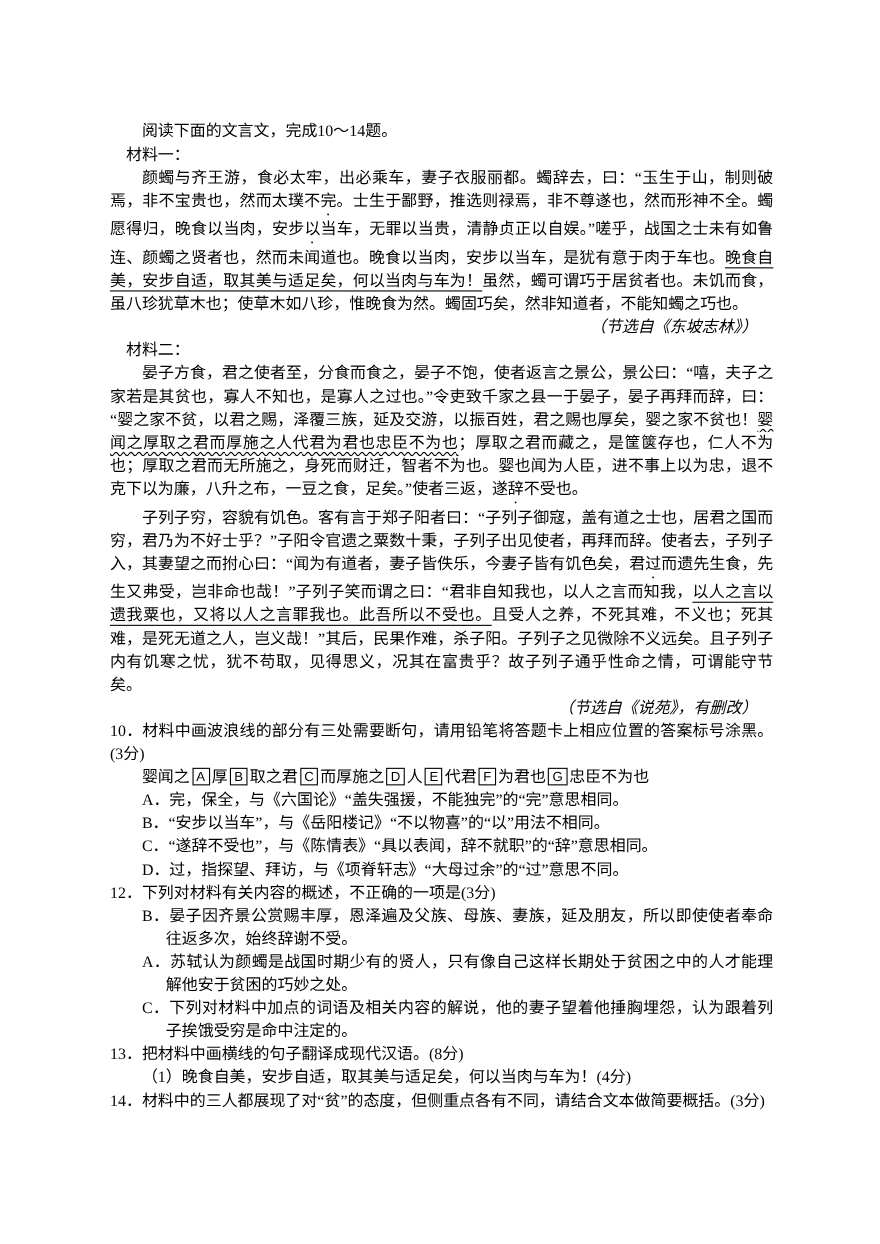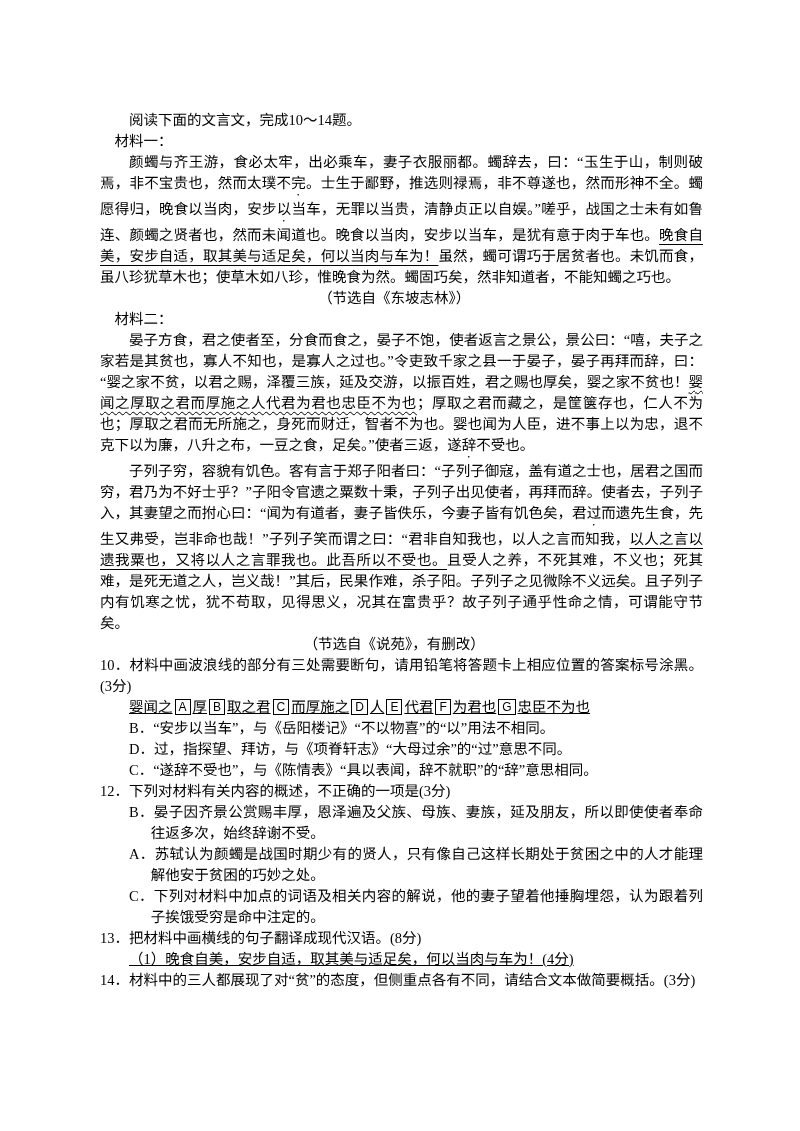--- a/index.html
+++ b/index.html
@@ -13,24 +13,24 @@
     font-family: "Liberation Serif", "DejaVu Serif", serif;
     font-size: 14.5px;
     line-height: 21px;
     text-align: justify;
     overflow: hidden;
     margin-top: 16px;
   }
   p { margin: 0; padding: 0; }
   .indent { text-indent: 2em; }
   .label { font-weight: normal; text-indent: 1em; }
-  .attribution { text-align: center; padding-right: 1em; }
+  .attribution { text-align: right; padding-right: 1em; font-style: italic; }
   .question { text-indent: 0; }
   .option { margin-left: 2em; padding-left: 1.5em; text-indent: -1.5em; }
-  .sub { text-indent: 2em; text-decoration: underline; }
+  .sub { text-indent: 2em; }
   .seg-u {
     text-decoration: underline;
     text-decoration-thickness: 1px;
     text-underline-offset: 4px;
     text-decoration-skip-ink: none;
   }
   .seg-w {
     text-decoration: underline wavy;
     text-decoration-thickness: 1px;
     text-underline-offset: 3px;
@@ -62,23 +62,24 @@
       <p class="indent"><span>阅读下面的文言文，完成10～14题。</span></p>
       <p class="label"><span>材料一：</span></p>
       <p class="indent"><span>颜蠋与齐王游，食必太牢，出必乘车，妻子衣服丽都。蠋辞去，曰：“玉生于山，制则破焉，非不宝贵也，然而太璞不</span><span class="seg-d">完</span><span>。士生于鄙野，推选则禄焉，非不尊遂也，然而形神不全。蠋愿得归，晚食以当肉，安步</span><span class="seg-d">以</span><span>当车，无罪以当贵，清静贞正以自娱。”嗟乎，战国之士未有如鲁连、颜蠋之贤者也，然而未闻道也。晚食以当肉，安步以当车，是犹有意于肉于车也。</span><span class="seg-u">晚食自美，安步自适，取其美与适足矣，何以当肉与车为！</span><span>虽然，蠋可谓巧于居贫者也。未饥而食，虽八珍犹草木也；使草木如八珍，惟晚食为然。蠋固巧矣，然非知道者，不能知蠋之巧也。</span></p>
       <p class="attribution"><span>（节选自《东坡志林》）</span></p>
       <p class="label"><span>材料二：</span></p>
       <p class="indent"><span>晏子方食，君之使者至，分食而食之，晏子不饱，使者返言之景公，景公曰：“嘻，夫子之家若是其贫也，寡人不知也，是寡人之过也。”令吏致千家之县一于晏子，晏子再拜而辞，曰：“婴之家不贫，以君之赐，泽覆三族，延及交游，以振百姓，君之赐也厚矣，婴之家不贫也！</span><span class="seg-w">婴闻之厚取之君而厚施之人代君为君也忠臣不为也</span><span>；厚取之君而藏之，是筐箧存也，仁人不为也；厚取之君而无所施之，身死而财迁，智者不为也。婴也闻为人臣，进不事上以为忠，退不克下以为廉，八升之布，一豆之食，足矣。”使者三返，遂</span><span class="seg-d">辞</span><span>不受也。</span></p>
       <p class="indent"><span>子列子穷，容貌有饥色。客有言于郑子阳者曰：“子列子御寇，盖有道之士也，居君之国而穷，君乃为不好士乎？”子阳令官遗之粟数十秉，子列子出见使者，再拜而辞。使者去，子列子入，其妻望之而拊心曰：“闻为有道者，妻子皆佚乐，今妻子皆有饥色矣，君</span><span class="seg-d">过</span><span>而遗先生食，先生又弗受，岂非命也哉！”子列子笑而谓之曰：“君非自知我也，以人之言而知我，</span><span class="seg-u">以人之言以遗我粟也，又将以人之言罪我也。此吾所以不受也。</span><span>且受人之养，不死其难，不义也；死其难，是死无道之人，岂义哉！”其后，民果作难，杀子阳。子列子之见微除不义远矣。且子列子内有饥寒之忧，犹不苟取，见得思义，况其在富贵乎？故子列子通乎性命之情，可谓能守节矣。</span></p>
       <p class="attribution"><span>（节选自《说苑》，有删改）</span></p>
       <p class="question"><span>10．材料中画波浪线的部分有三处需要断句，请用铅笔将答题卡上相应位置的答案标号涂黑。(3分)</span></p>
       <p class="sub"><span>婴闻之</span><span class="seg-b">A</span><span>厚</span><span class="seg-b">B</span><span>取之君</span><span class="seg-b">C</span><span>而厚施之</span><span class="seg-b">D</span><span>人</span><span class="seg-b">E</span><span>代君</span><span class="seg-b">F</span><span>为君也</span><span class="seg-b">G</span><span>忠臣不为也</span></p>
+      <p class="option"><span>A．完，保全，与《六国论》“盖失强援，不能独完”的“完”意思相同。</span></p>
       <p class="option"><span>B．“安步以当车”，与《岳阳楼记》“不以物喜”的“以”用法不相同。</span></p>
+      <p class="option"><span>C．“遂辞不受也”，与《陈情表》“具以表闻，辞不就职”的“辞”意思相同。</span></p>
       <p class="option"><span>D．过，指探望、拜访，与《项脊轩志》“大母过余”的“过”意思不同。</span></p>
-      <p class="option"><span>C．“遂辞不受也”，与《陈情表》“具以表闻，辞不就职”的“辞”意思相同。</span></p>
       <p class="question"><span>12．下列对材料有关内容的概述，不正确的一项是(3分)</span></p>
       <p class="option"><span>B．晏子因齐景公赏赐丰厚，恩泽遍及父族、母族、妻族，延及朋友，所以即使使者奉命往返多次，始终辞谢不受。</span></p>
       <p class="option"><span>A．苏轼认为颜蠋是战国时期少有的贤人，只有像自己这样长期处于贫困之中的人才能理解他安于贫困的巧妙之处。</span></p>
       <p class="option"><span>C．下列对材料中加点的词语及相关内容的解说，他的妻子望着他捶胸埋怨，认为跟着列子挨饿受穷是命中注定的。</span></p>
       <p class="question"><span>13．把材料中画横线的句子翻译成现代汉语。(8分)</span></p>
       <p class="sub"><span>（1）晚食自美，安步自适，取其美与适足矣，何以当肉与车为！(4分)</span></p>
       <p class="question"><span>14．材料中的三人都展现了对“贫”的态度，但侧重点各有不同，请结合文本做简要概括。(3分)</span></p>
     </main>
 </div>
 

